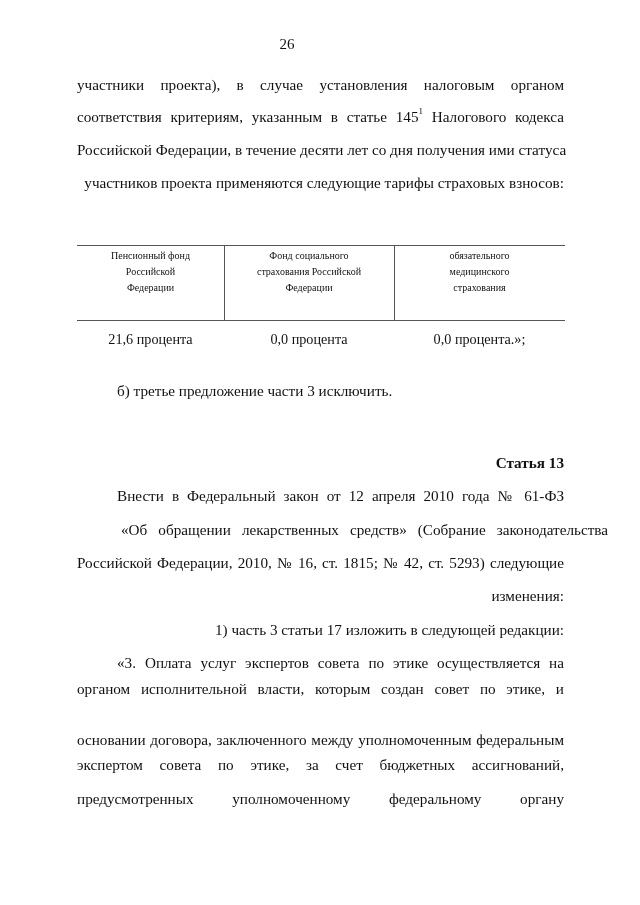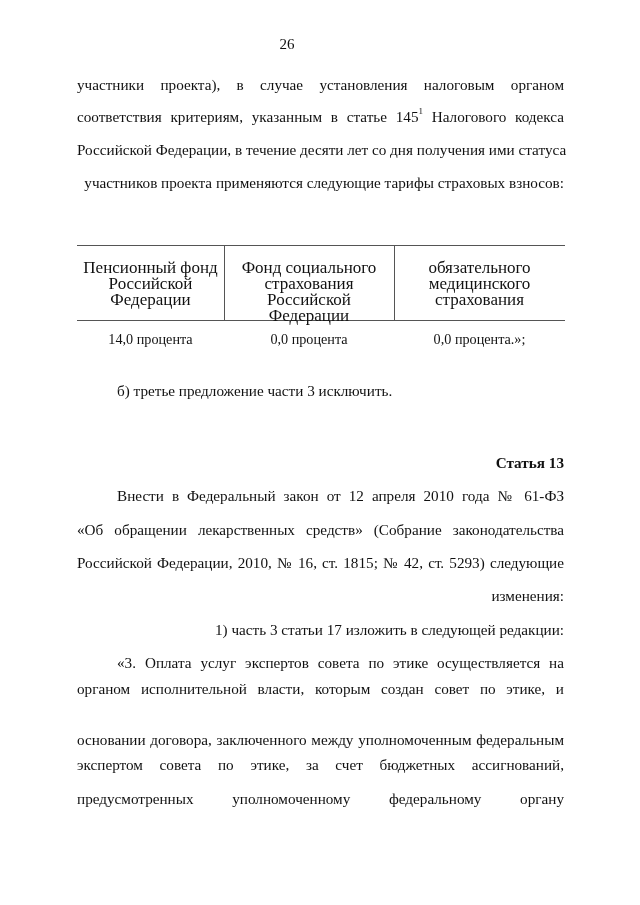--- a/index.html
+++ b/index.html
@@ -6,21 +6,21 @@
   body { width:640px; height:905px; position:relative; overflow:hidden;
          font-family:"Liberation Serif", "DejaVu Serif", serif; color:#111; }
   .page-num { position:absolute; top:36px; left:0; width:574px; text-align:center; font-size:15px; }
   .line { position:absolute; left:77px; width:487px; font-size:15.2px; white-space:nowrap;text-align:right; }
   .just { text-align:justify; text-align-last:justify; }
   .indent { left:117px; width:447px; }
   .bold { font-weight:bold; }
   sup { font-size:9px; vertical-align:top; position:relative; top:-2px; }
   .tbl { position:absolute; left:77px; top:245px; width:488px; height:74px;
          border-top:1.5px solid #555; border-bottom:1.5px solid #555; }
-  .th { position:absolute; top:14px; text-align:center; font-size:17px; line-height:16px; }
+  .th { position:absolute; top:2px; text-align:center; font-size:10px; line-height:16px; }
   .vdiv { position:absolute; top:0; width:0; height:74px; border-left:1px solid #555; }
   .td { position:absolute; top:331px; text-align:center; font-size:14.2px; }
 </style>
 </head>
 <body>
 
 <div class="page-num">26</div>
 
 <div class="line just" style="top:76px;">участники проекта), в случае установления налоговым органом</div>
 <div class="line just" style="top:108px;">
@@ -41,30 +41,30 @@
     <div>Фонд социального</div>
     <div>страхования Российской</div>
     <div>Федерации</div>
   </div>
   <div class="th" style="left:317px; width:171px;">
     <div>обязательного</div>
     <div>медицинского</div>
     <div>страхования</div>
   </div>
 </div>
-<div class="td" style="left:77px; width:147px;">14,0 процента</div>
+<div class="td" style="left:77px; width:147px;">21,6 процента</div>
 <div class="td" style="left:224px; width:170px;">0,0 процента</div>
 <div class="td" style="left:394px; width:171px;">0,0 процента.»;</div>
 
 <div class="line indent" style="top:382px; text-align:left;">б) третье предложение части 3 исключить.</div>
 
 <div class="line indent bold" style="top:454px;">Статья 13</div>
 
 <div class="line indent just" style="top:487px;">Внести в Федеральный закон от 12 апреля 2010 года № 61-ФЗ</div>
-<div class="line just" style="top:521px;">«Об обращении лекарственных средств» (Собрание законодательства</div>
+<div class="line just" style="top:521px;margin-left:44px;">«Об обращении лекарственных средств» (Собрание законодательства</div>
 <div class="line just" style="top:554px;">Российской Федерации, 2010, № 16, ст. 1815; № 42, ст. 5293) следующие</div>
 <div class="line" style="top:587px;">изменения:</div>
 
 <div class="line indent" style="top:621px;">1) часть 3 статьи 17 изложить в следующей редакции:</div>
 
 <div class="line indent just" style="top:654px;">«3. Оплата услуг экспертов совета по этике осуществляется на</div>
 <div class="line just" style="top:688px;margin-top:43px;">основании договора, заключенного между уполномоченным федеральным</div>
 <div class="line just" style="top:680px;">органом исполнительной власти, которым создан совет по этике, и</div>
 <div class="line just" style="top:756px;">экспертом совета по этике, за счет бюджетных ассигнований,</div>
 <div class="line just" style="top:790px;">предусмотренных уполномоченному федеральному органу</div>

